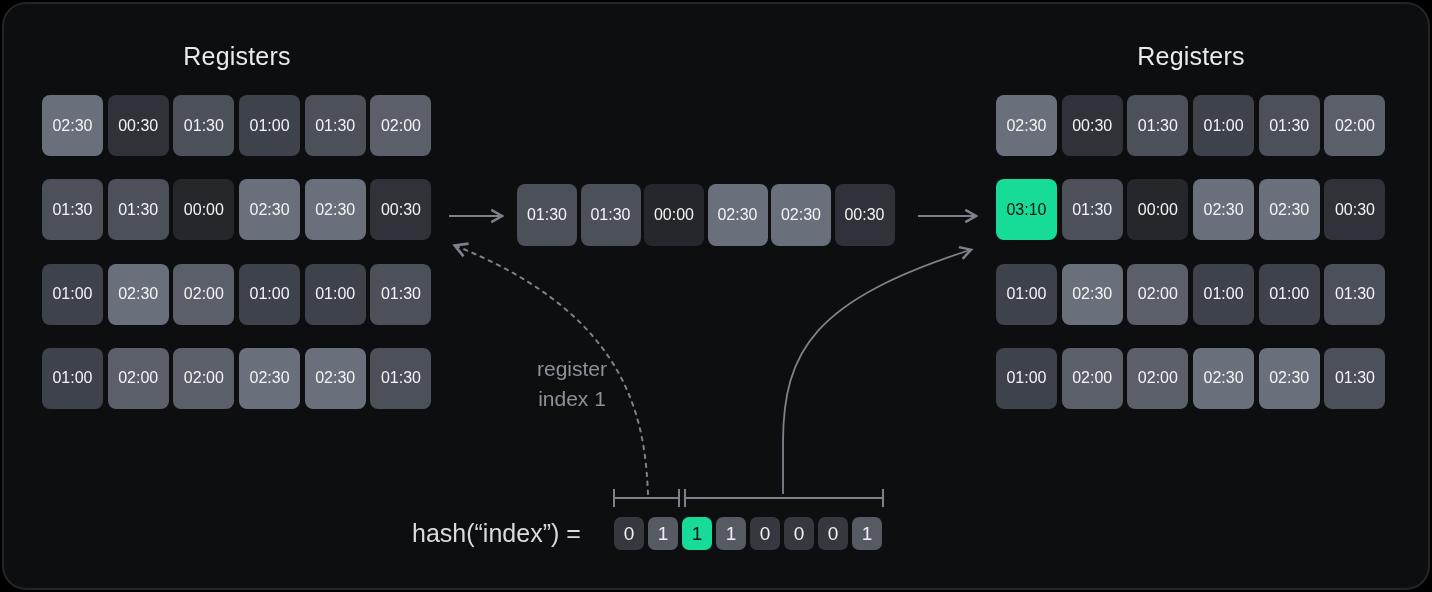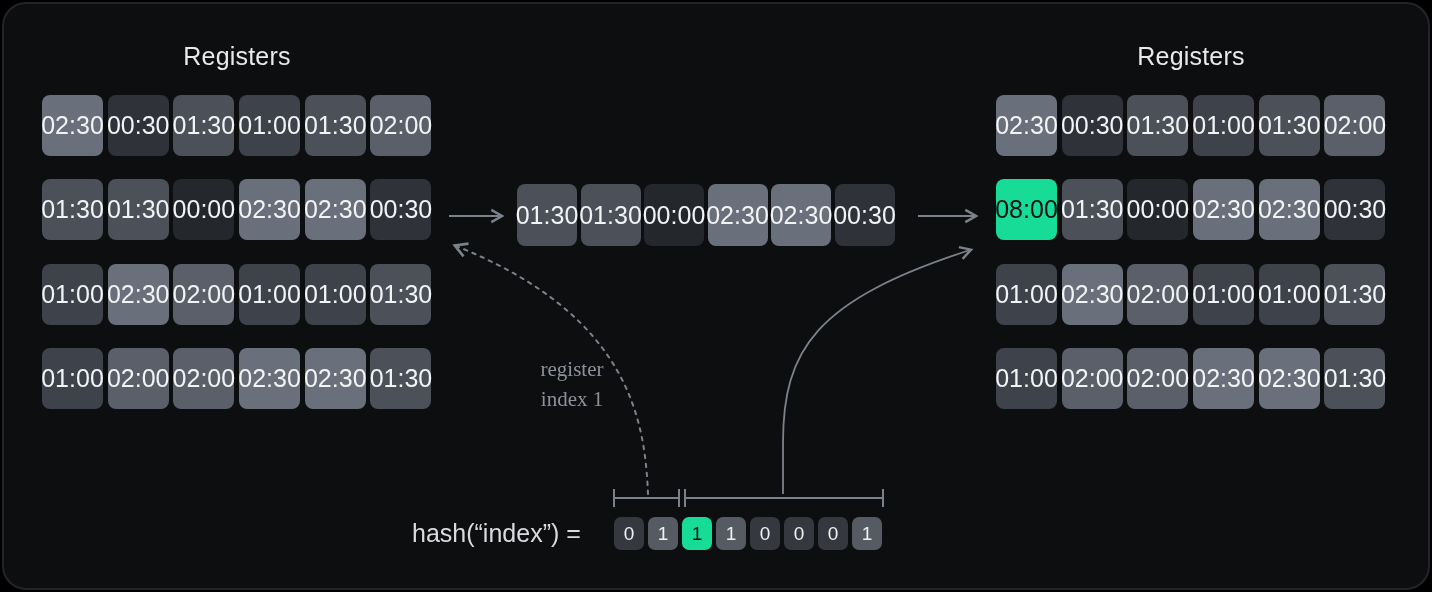--- a/index.html
+++ b/index.html
@@ -26,25 +26,25 @@
     grid-auto-rows:61px;
     column-gap:4.7px;row-gap:23.3px;
   }
   .reg-row{
     position:absolute;display:flex;gap:3.5px;
   }
   .reg-row .reg-cell{width:60px;height:62px;}
   .reg-cell{
     border-radius:8px;
     display:flex;align-items:center;justify-content:center;
-    font-size:25px;color:#f2f3f5;
+    font-size:16px;color:#f2f3f5;
   }
   .annot{
     position:absolute;top:354px;text-align:center;
-    font-size:21px;line-height:30px;color:#8d929a;font-family:Liberation Serif, serif;
+    font-size:21px;line-height:30px;color:#8d929a;
   }
   .hash-line{
     position:absolute;left:412px;top:517px;height:33px;line-height:33px;
     font-size:25px;color:#d9dbde;
   }
   .hash-bits{
     position:absolute;left:614px;top:517px;display:flex;gap:4px;
   }
   .bit{
     width:30px;height:33px;border-radius:7px;
@@ -88,21 +88,21 @@
       <div class="reg-cell" style="background: rgb(106, 112, 123); color: rgb(242, 243, 245);">02:30</div>
       <div class="reg-cell" style="background: rgb(75, 80, 89); color: rgb(242, 243, 245);">01:30</div>
     </div>
   <div id="right-grid" class="reg-grid" style="left:996px;top:95px;">
       <div class="reg-cell" style="background: rgb(106, 112, 123); color: rgb(242, 243, 245);">02:30</div>
       <div class="reg-cell" style="background: rgb(47, 50, 56); color: rgb(242, 243, 245);">00:30</div>
       <div class="reg-cell" style="background: rgb(75, 80, 89); color: rgb(242, 243, 245);">01:30</div>
       <div class="reg-cell" style="background: rgb(62, 66, 74); color: rgb(242, 243, 245);">01:00</div>
       <div class="reg-cell" style="background: rgb(75, 80, 89); color: rgb(242, 243, 245);">01:30</div>
       <div class="reg-cell" style="background: rgb(90, 95, 106); color: rgb(242, 243, 245);">02:00</div>
-      <div class="reg-cell" style="background: rgb(23, 220, 151); color: rgb(13, 17, 22);">08:00</div>
+      <div class="reg-cell" style="background: rgb(23, 220, 151); color: rgb(13, 17, 22);">03:10</div>
       <div class="reg-cell" style="background: rgb(75, 80, 89); color: rgb(242, 243, 245);">01:30</div>
       <div class="reg-cell" style="background: rgb(36, 39, 44); color: rgb(242, 243, 245);">00:00</div>
       <div class="reg-cell" style="background: rgb(106, 112, 123); color: rgb(242, 243, 245);">02:30</div>
       <div class="reg-cell" style="background: rgb(106, 112, 123); color: rgb(242, 243, 245);">02:30</div>
       <div class="reg-cell" style="background: rgb(47, 50, 56); color: rgb(242, 243, 245);">00:30</div>
       <div class="reg-cell" style="background: rgb(62, 66, 74); color: rgb(242, 243, 245);">01:00</div>
       <div class="reg-cell" style="background: rgb(106, 112, 123); color: rgb(242, 243, 245);">02:30</div>
       <div class="reg-cell" style="background: rgb(90, 95, 106); color: rgb(242, 243, 245);">02:00</div>
       <div class="reg-cell" style="background: rgb(62, 66, 74); color: rgb(242, 243, 245);">01:00</div>
       <div class="reg-cell" style="background: rgb(62, 66, 74); color: rgb(242, 243, 245);">01:00</div>

